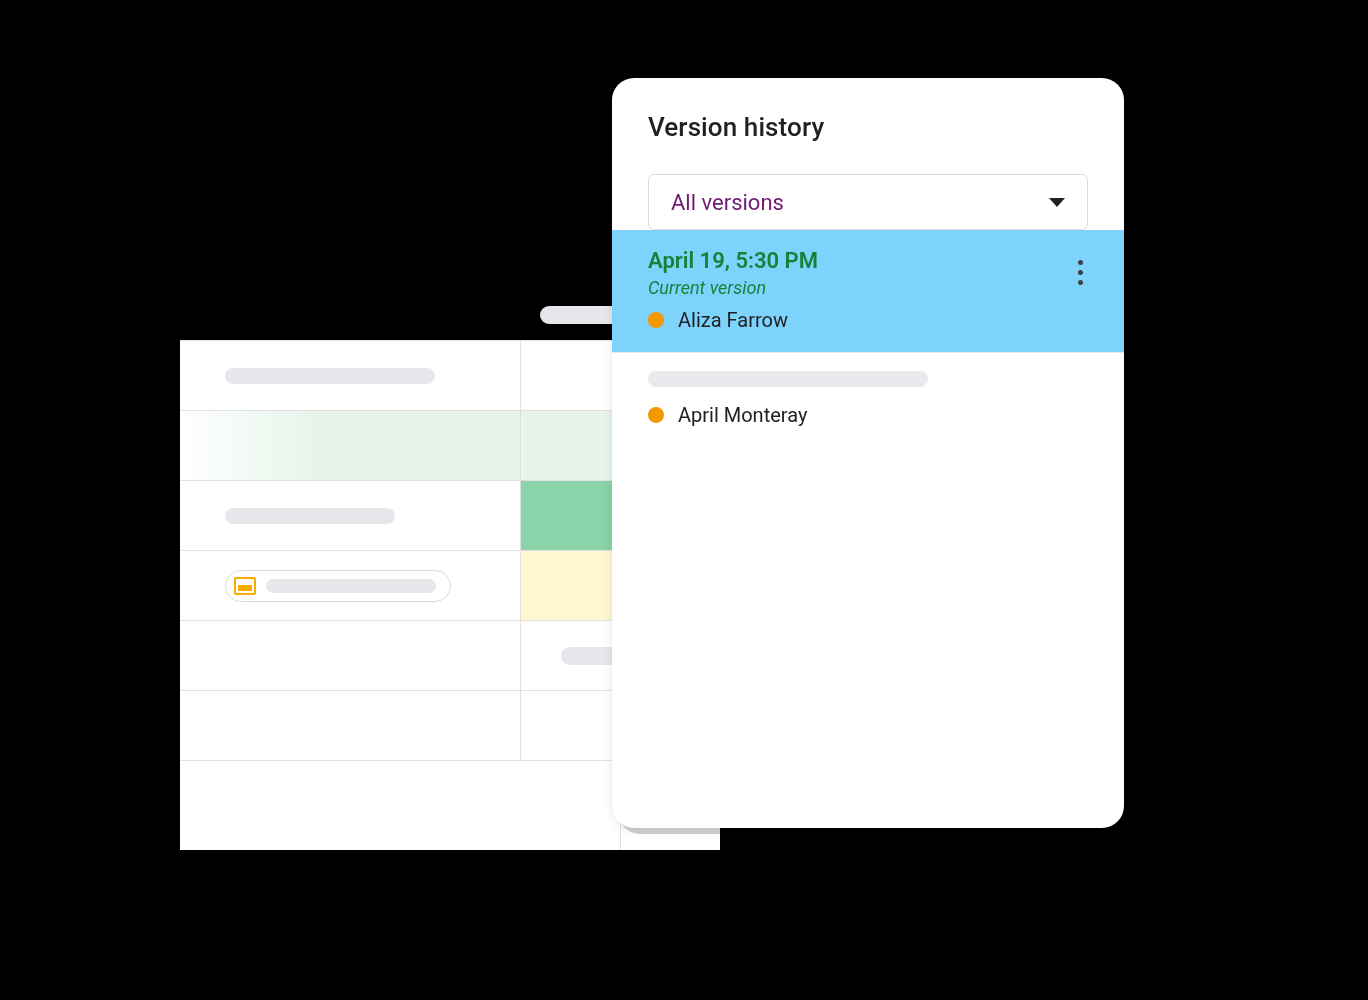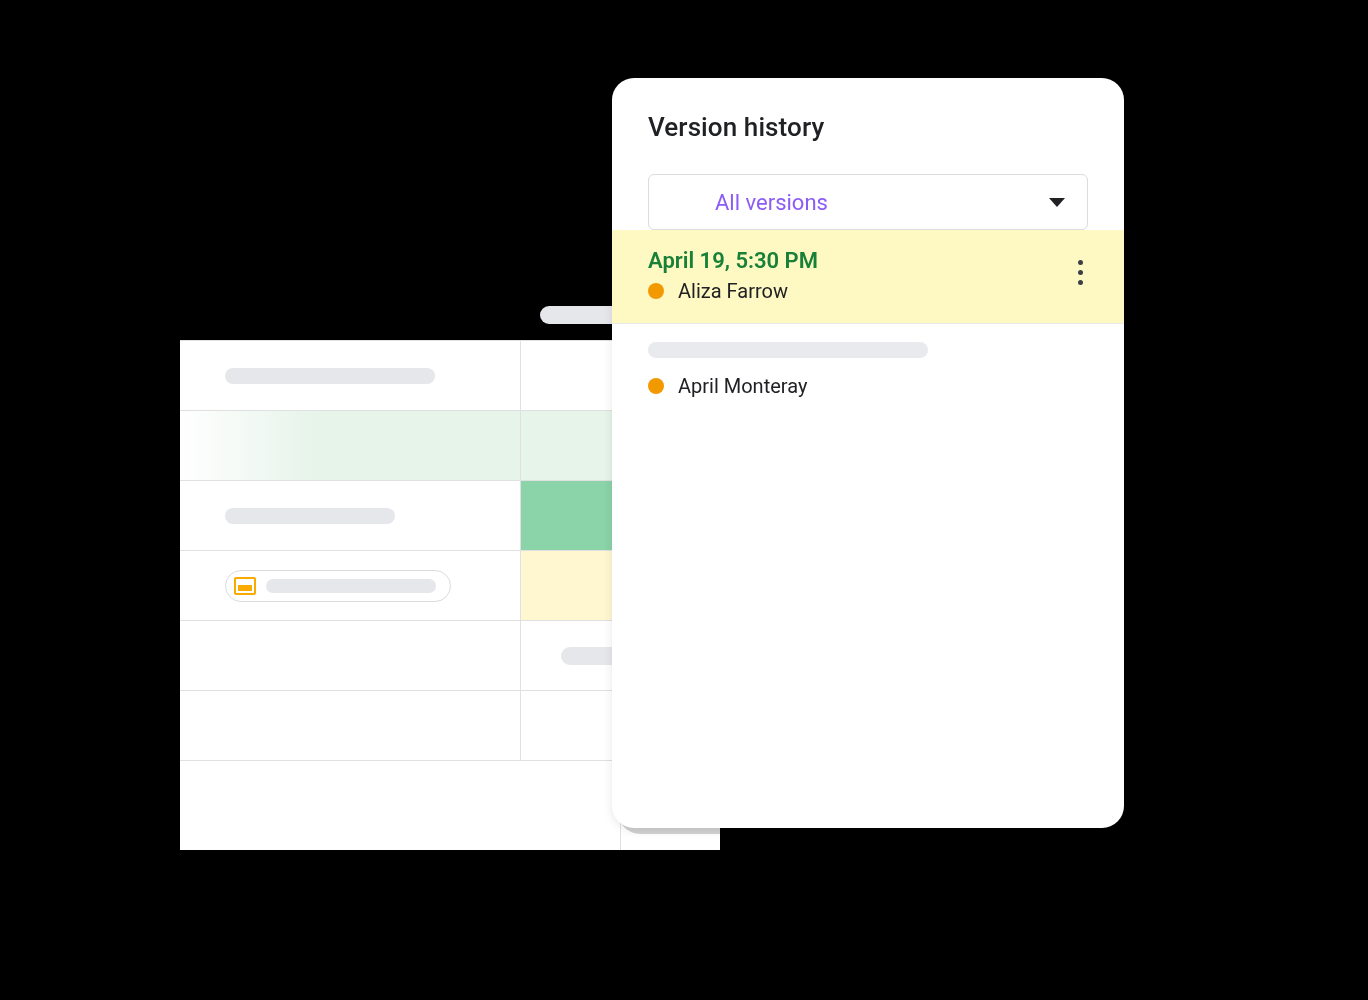--- a/index.html
+++ b/index.html
@@ -119,22 +119,21 @@
       border-radius: 6px;
       height: 56px;
       display: flex;
       align-items: center;
       justify-content: space-between;
       padding: 0 22px;
       cursor: pointer;
     }
     .dropdown-label {
       font-size: 22px;
-      color: #8b5cf6;
-      margin-left: 44px;
+      color: #701a75;
     }
     .dropdown-caret {
       width: 0; height: 0;
       border-left: 8px solid transparent;
       border-right: 8px solid transparent;
       border-top: 9px solid #202124;
     }
     .section-label {
       padding: 30px 36px 14px 36px;
       font-size: 16px;
@@ -142,21 +141,21 @@
       color: #5f6368;
       font-weight: 500;
     }
     .version-list { flex: 1; }
     .version-item {
       padding: 18px 36px 20px 36px;
       border-top: 1px solid #e8eaed;
       position: relative;
     }
     .version-item.selected {
-      background: #fef9c3;
+      background: #7dd3fc;
       border-top: none;
     }
     .version-date {
       font-size: 22px;
       font-weight: 600;
       color: #188038;
       margin-bottom: 4px;
     }
     .version-sub {
       font-size: 18px;
@@ -268,20 +267,21 @@
     <div class="panel-title">Version history</div>
   </div>
   <div class="dropdown">
     <span class="dropdown-label">All versions</span>
     <span class="dropdown-caret"></span>
   </div>
   <div class="version-list">
 
     <div class="version-item selected">
       <div class="version-date">April 19, 5:30 PM</div>
+      <div class="version-sub">Current version</div>
       <div class="editor-row">
         <div class="dot"></div>
         <div class="editor-name">Aliza Farrow</div>
       </div>
       <div class="more-btn">
         <span></span>
           <span></span>
           <span></span>
       </div>
     </div>

